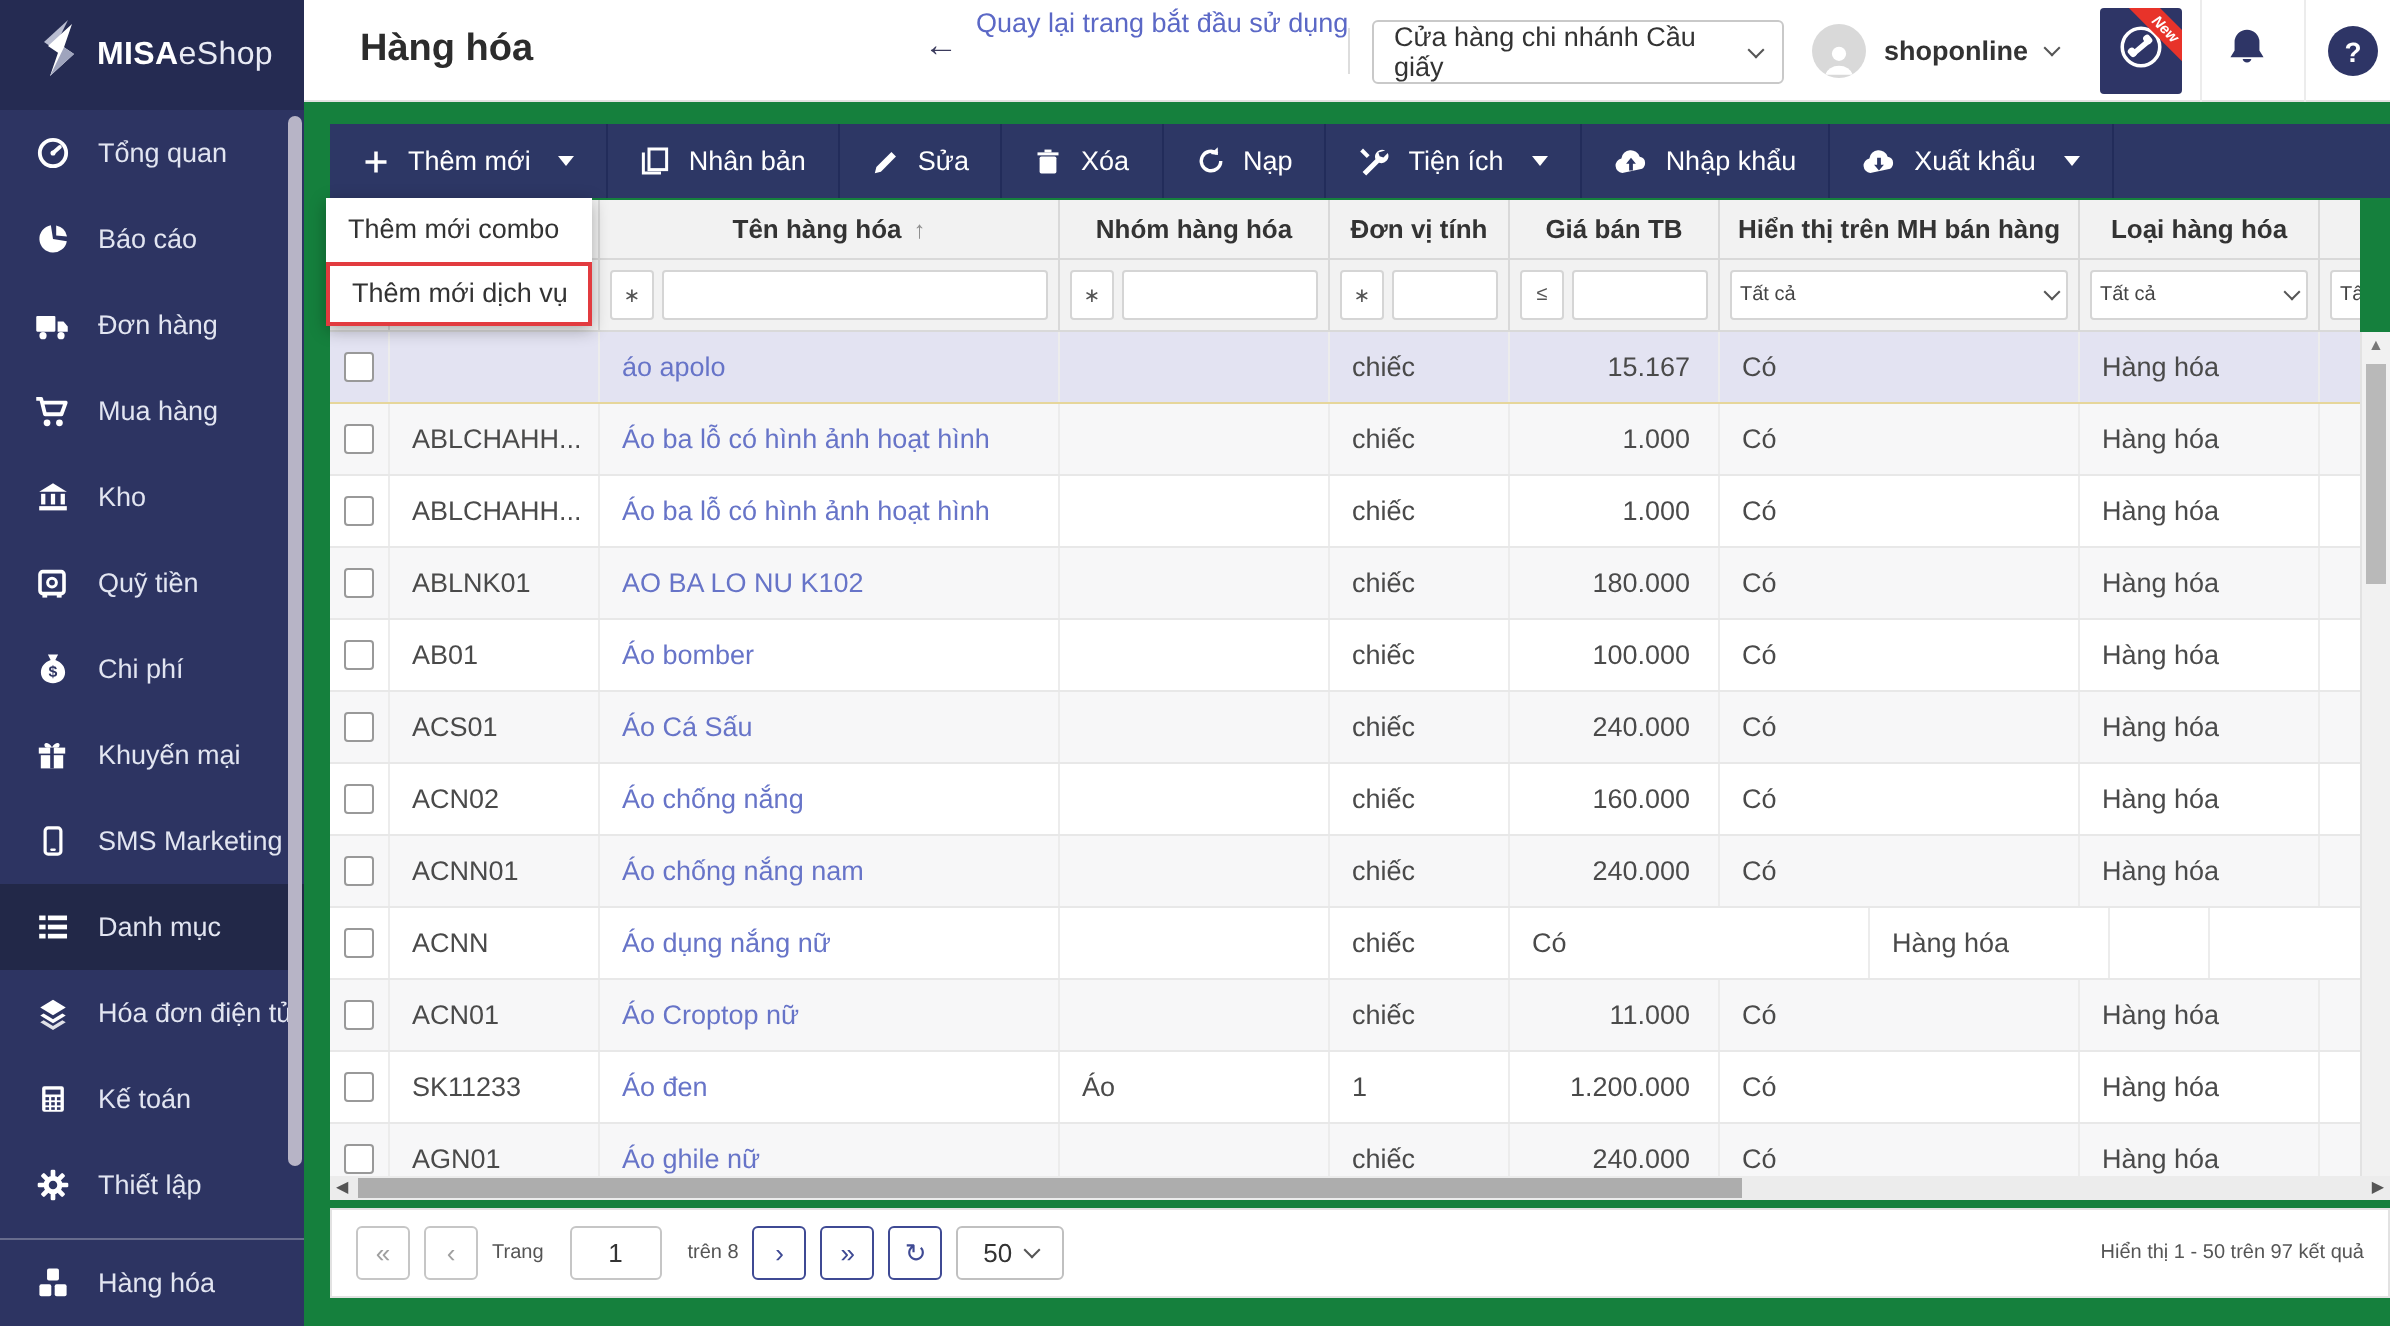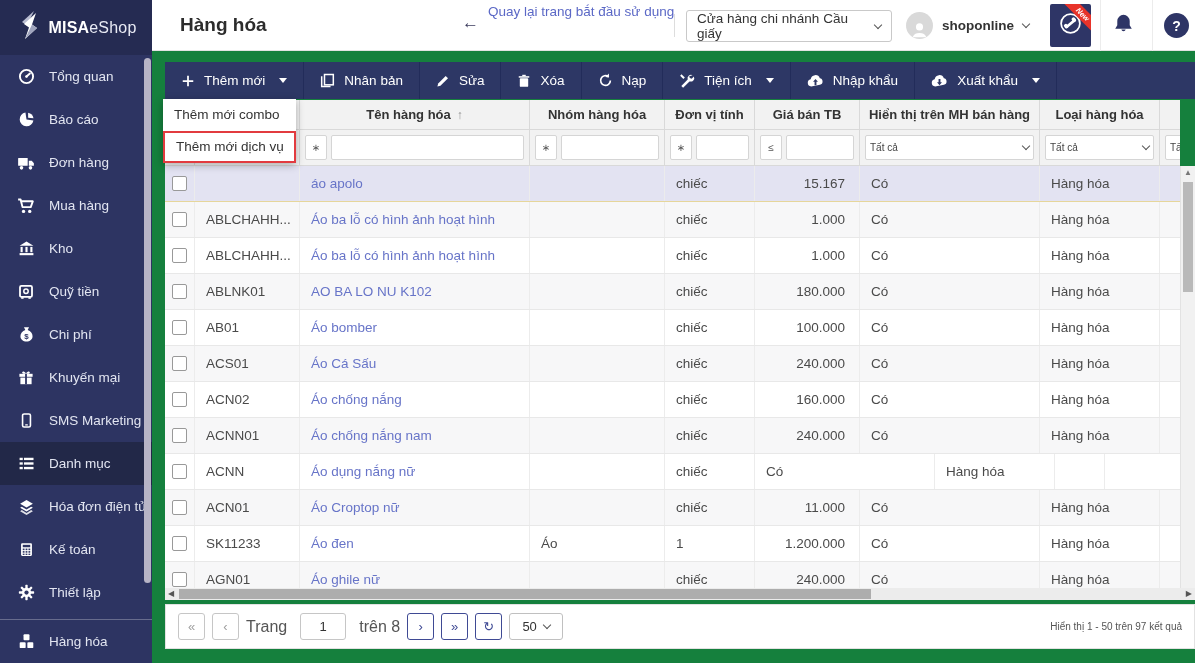--- a/index.html
+++ b/index.html
@@ -101,21 +101,21 @@
   .footer { position:absolute; left:165px; top:604px; width:1030px; height:45px; background:#fff;
             border:1px solid #e2e2e2; display:flex; align-items:center; gap:7px; padding:0 12px; }
   .pg-btn { width:27px; height:27px; border:1px solid #c6c6c6; border-radius:3px; background:#fff;
             display:flex; align-items:center; justify-content:center; font-size:13px; color:#a0a0a0; cursor:pointer; }
   .pg-btn.en { border-color:#3f4a94; color:#3f4a94; }
   .pg-input { width:46px; height:27px; border:1px solid #c6c6c6; border-radius:3px; text-align:center;
               font-size:13px; color:#333; outline:none; font-family:inherit; margin:0 6px; }
   .pg-size { width:54px; height:27px; border:1px solid #c0c0c0; border-radius:3px; display:flex;
              align-items:center; justify-content:center; gap:7px; font-size:13px; color:#333;
              background:#fff; cursor:pointer; }
-  .pg-label { font-size:16px; color:#555; }
+  .pg-label { font-size:10px; color:#555; }
   .pg-summary { margin-left:auto; font-size:10px; color:#555; }
 </style>
 </head>
 <body>
 
 <div class="app">
 
   <div class="sidebar">
     <div class="logo">
       <span class="icon">

